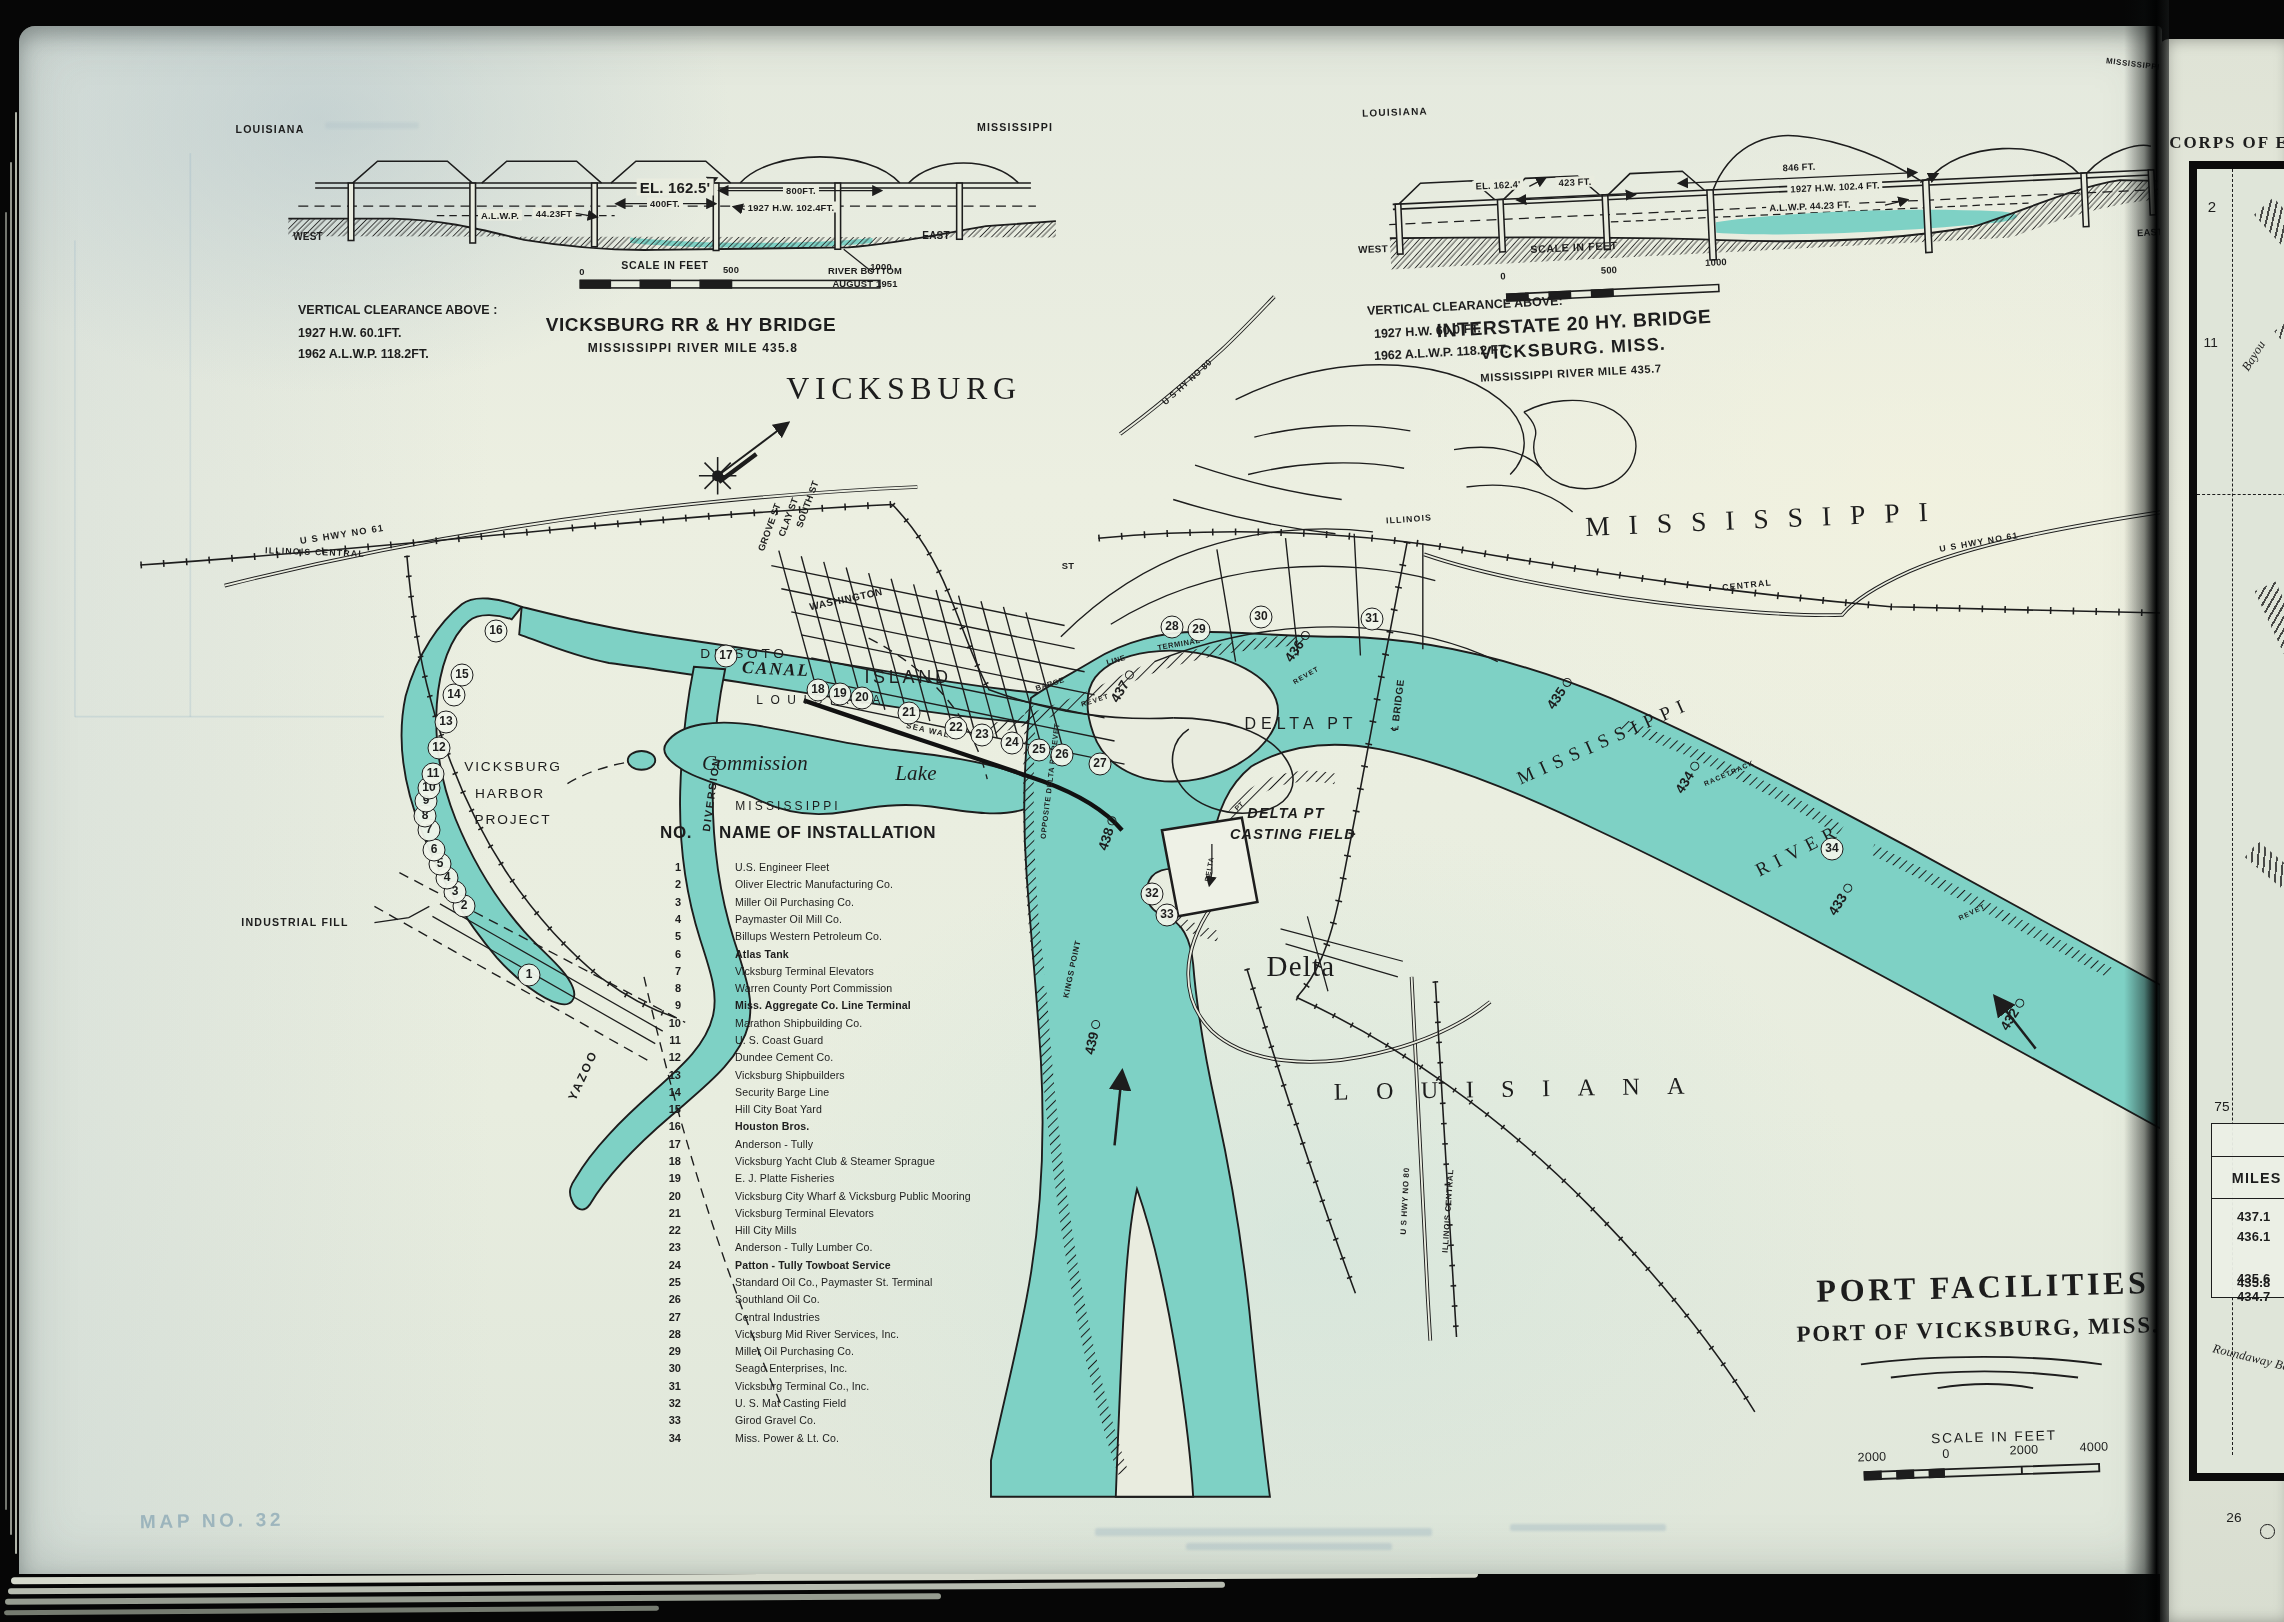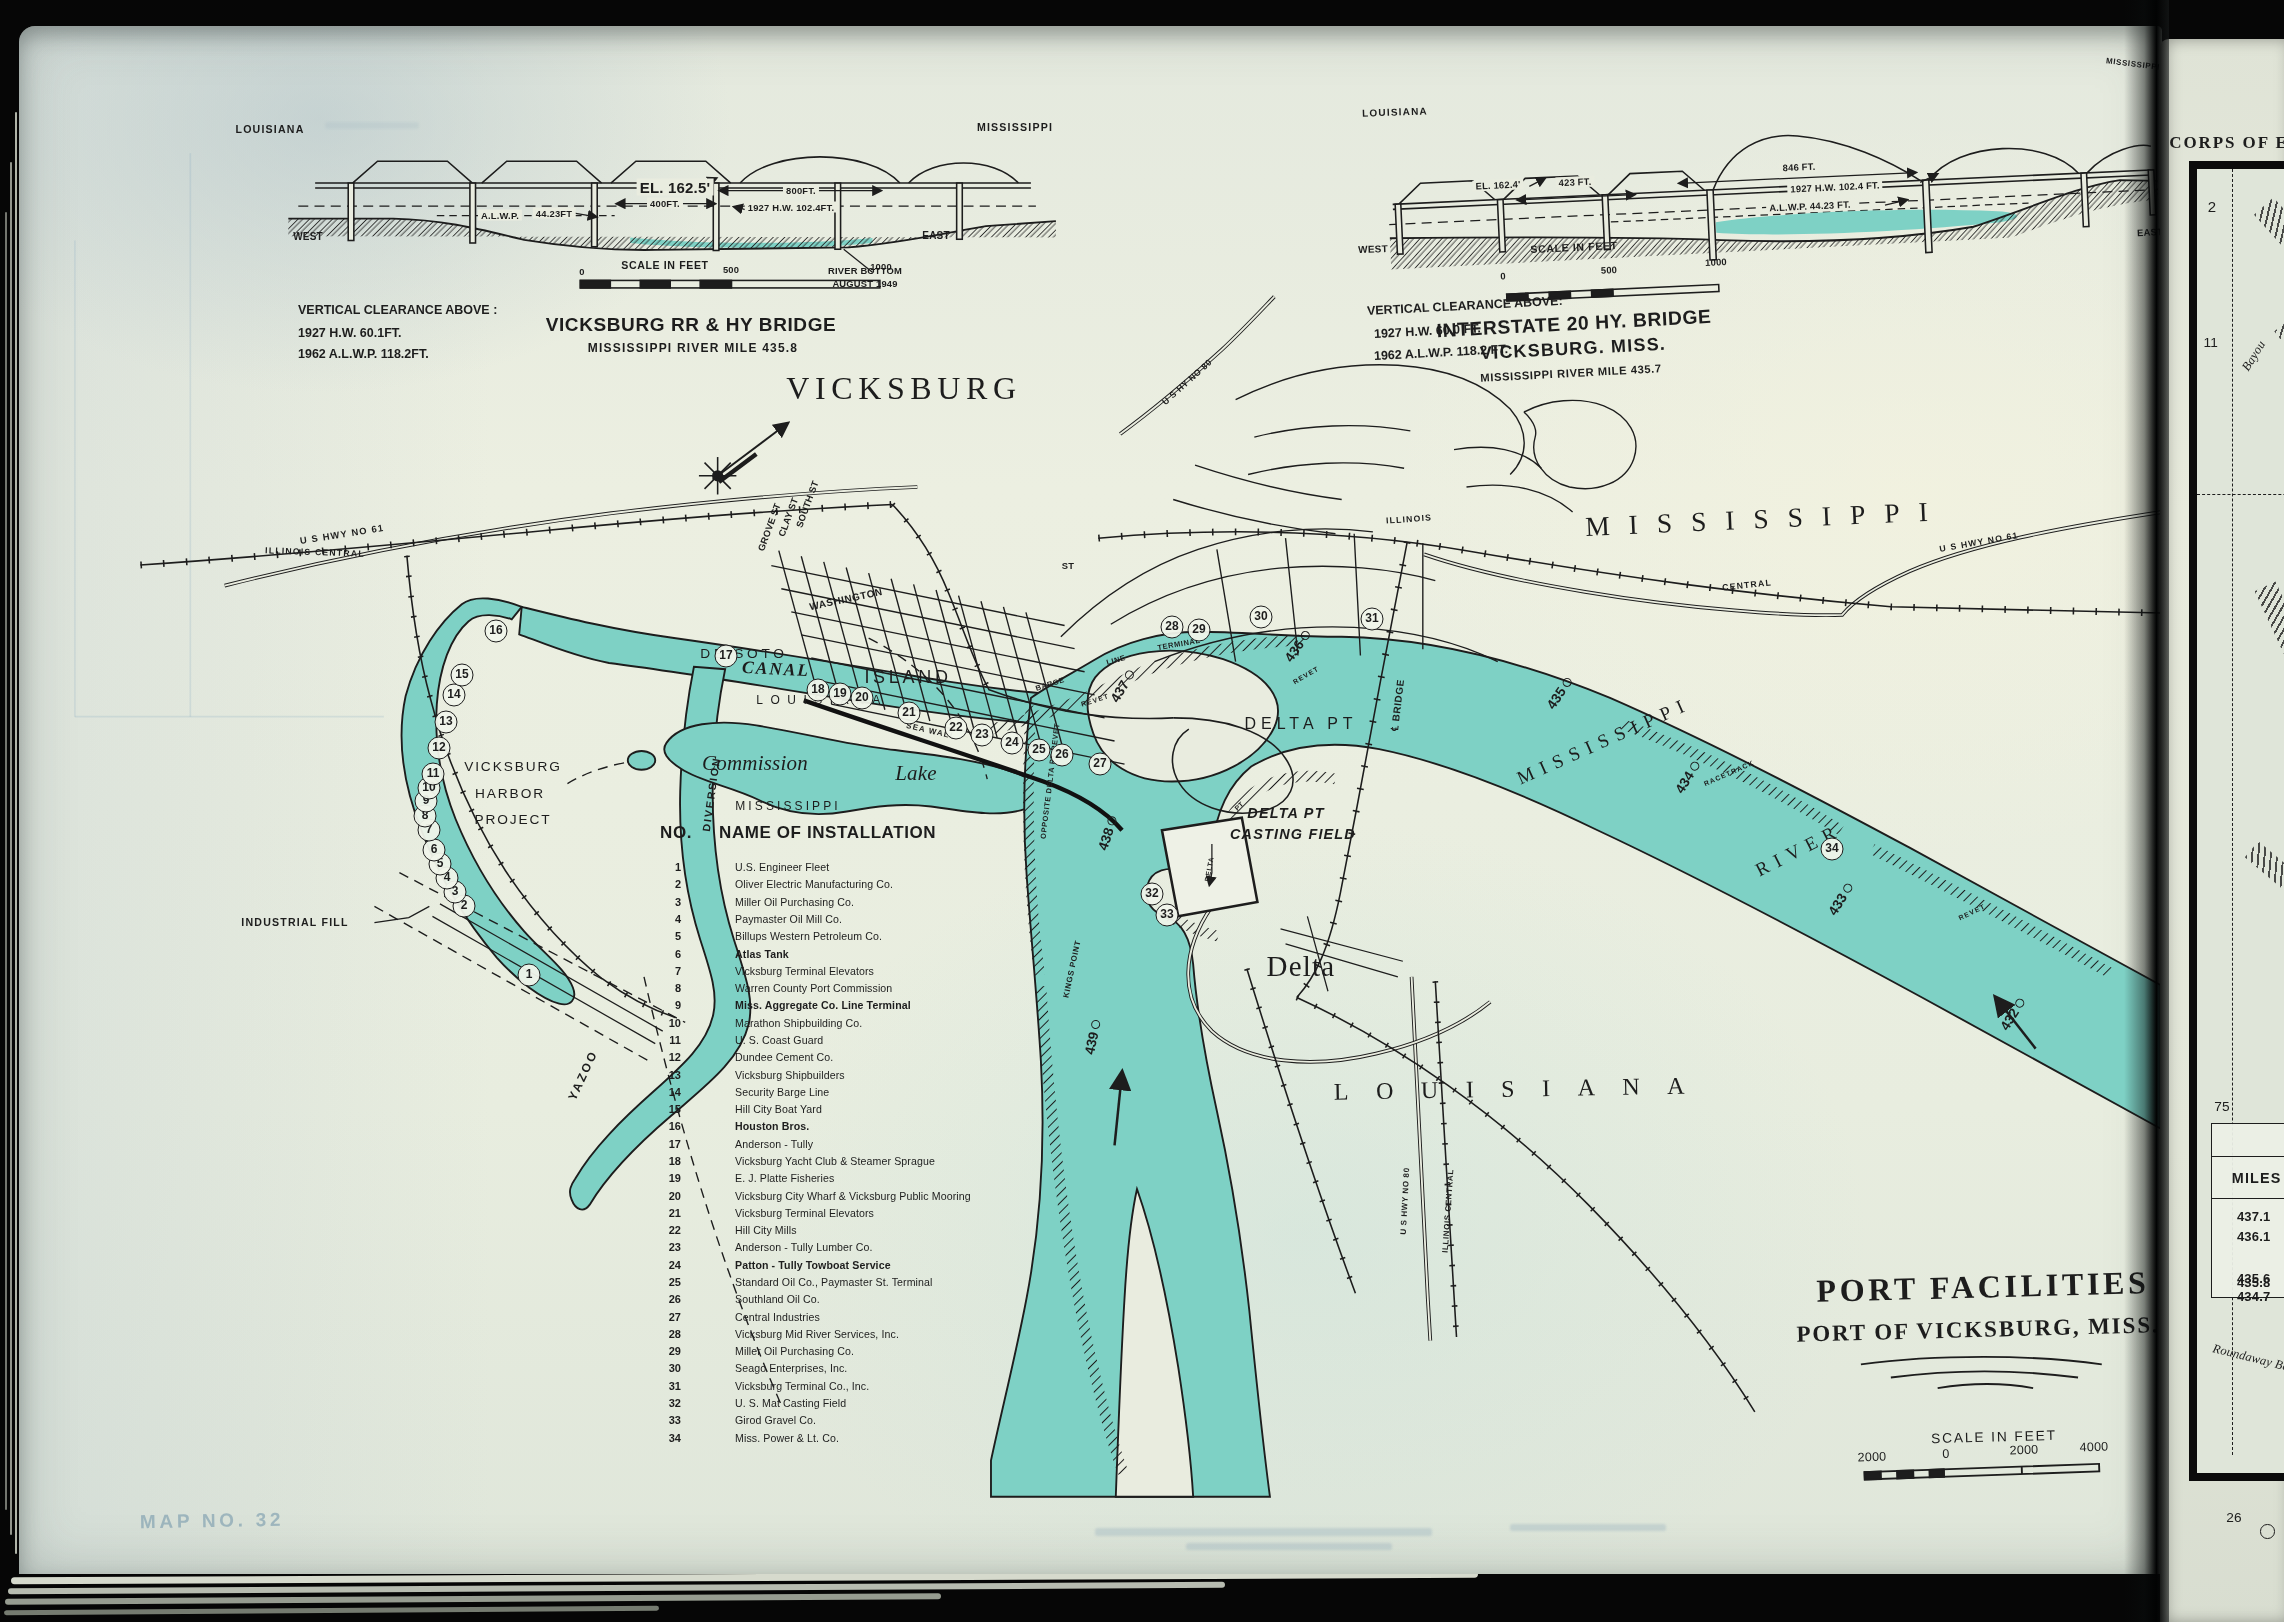--- a/index.html
+++ b/index.html
@@ -299,21 +299,21 @@
       <div class="lb" style="left:1015px;top:127px;font-size:10.6px;letter-spacing:1.2px;font-weight:600;">MISSISSIPPI</div>
       <div class="lb" style="left:308px;top:236px;font-size:10px;font-weight:700;">WEST</div>
       <div class="lb" style="left:936px;top:235px;font-size:10px;font-weight:700;">EAST</div>
       <div class="lb bgp" style="left:675px;top:187px;font-size:15px;font-weight:700;">EL. 162.5'</div>
       <div class="lb bgp" style="left:801px;top:190px;font-size:9.4px;font-weight:600;">800FT.</div>
       <div class="lb bgp" style="left:665px;top:203px;font-size:9.4px;font-weight:600;">400FT.</div>
       <div class="lb bgp" style="left:791px;top:207px;font-size:9.4px;font-weight:600;">1927 H.W. 102.4FT.</div>
       <div class="lb bgp" style="left:500px;top:215px;font-size:9.4px;font-weight:600;">A.L.W.P.</div>
       <div class="lb bgp" style="left:554px;top:213px;font-size:9.4px;font-weight:600;">44.23FT</div>
       <div class="lb" style="left:865px;top:270px;font-size:9.4px;font-weight:700;">RIVER BOTTOM</div>
-      <div class="lb" style="left:865px;top:283px;font-size:9.4px;font-weight:600;">AUGUST 1949</div>
+      <div class="lb" style="left:865px;top:283px;font-size:9.4px;font-weight:600;">AUGUST 1951</div>
       <div class="lb" style="left:665px;top:265px;font-size:10.6px;font-weight:700;letter-spacing:0.6px;">SCALE IN FEET</div>
       <div class="lb" style="left:582px;top:271px;font-size:9.4px;font-weight:600;">0</div>
       <div class="lb" style="left:731px;top:269px;font-size:9.4px;font-weight:600;">500</div>
       <div class="lb" style="left:881px;top:266px;font-size:9.4px;font-weight:600;">1000</div>
       <div class="lbl" style="left:298px;top:310px;font-size:12.5px;font-weight:700;">VERTICAL CLEARANCE ABOVE :</div>
       <div class="lbl" style="left:298px;top:333px;font-size:12.5px;font-weight:600;">1927 H.W. 60.1FT.</div>
       <div class="lbl" style="left:298px;top:354px;font-size:12.5px;font-weight:600;">1962 A.L.W.P. 118.2FT.</div>
       <div class="lb" style="left:691px;top:325px;font-size:19px;font-weight:600;letter-spacing:0.6px;">VICKSBURG RR &amp; HY BRIDGE</div>
       <div class="lb" style="left:693px;top:348px;font-size:12px;font-weight:700;letter-spacing:1.2px;">MISSISSIPPI RIVER    MILE 435.8</div>
 

